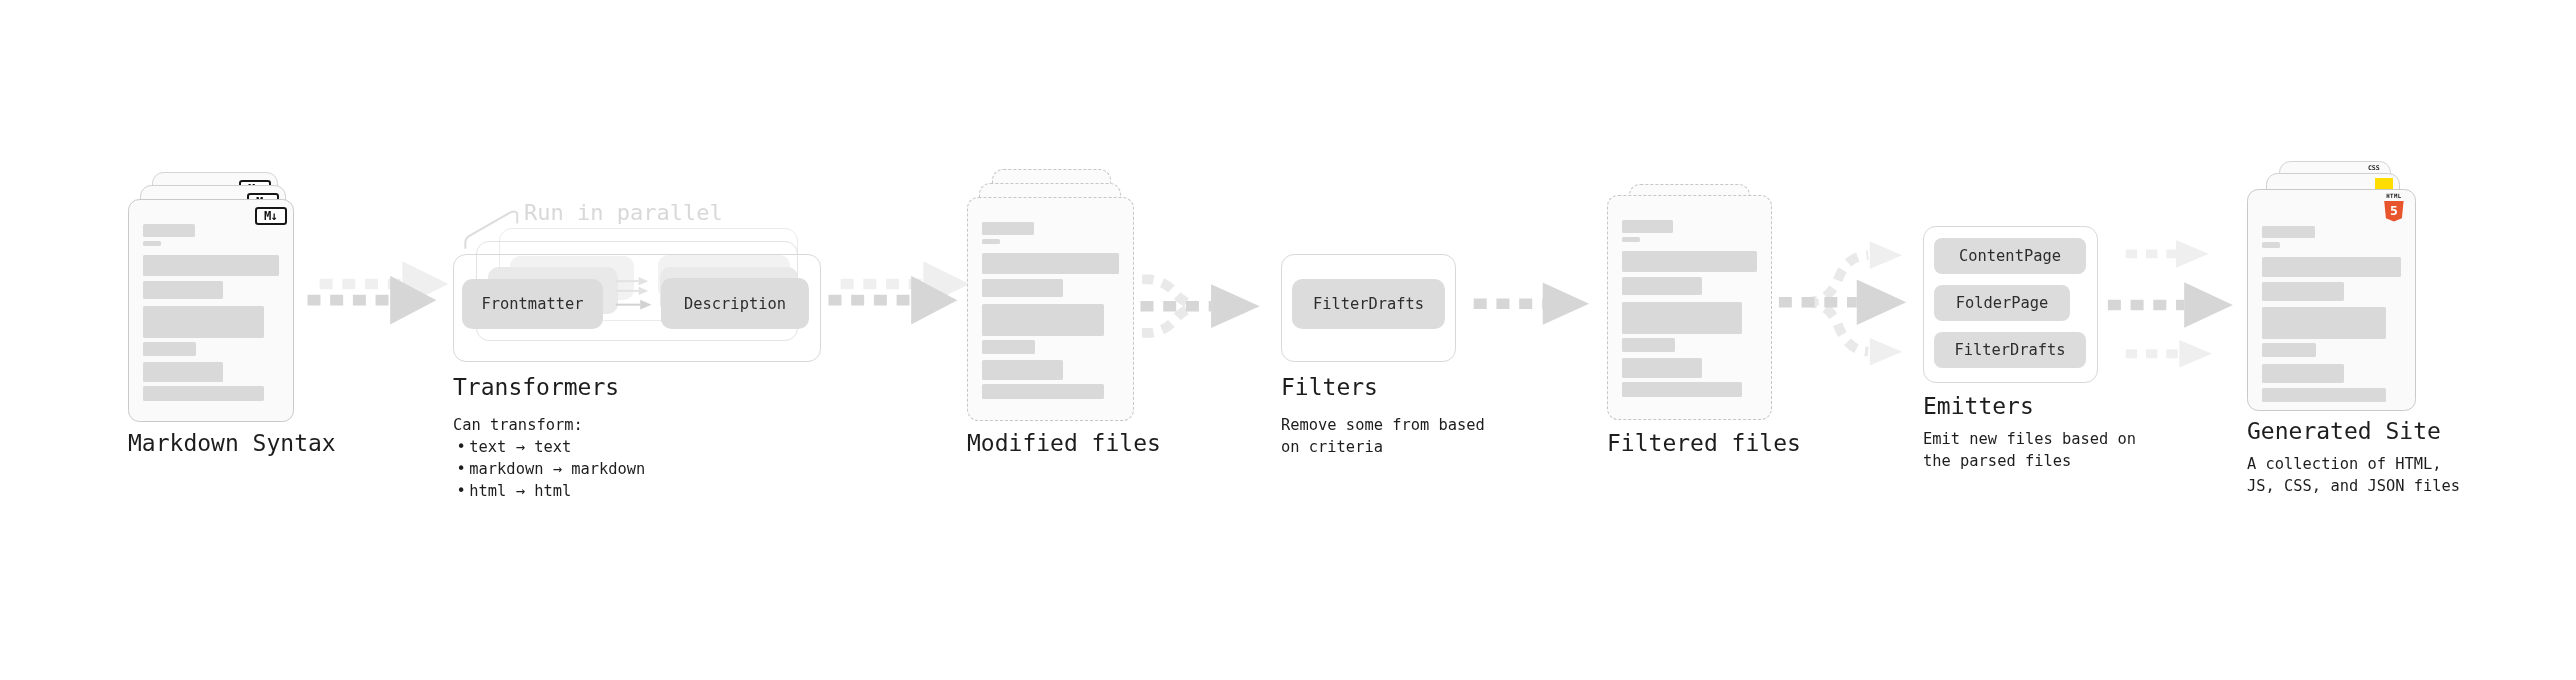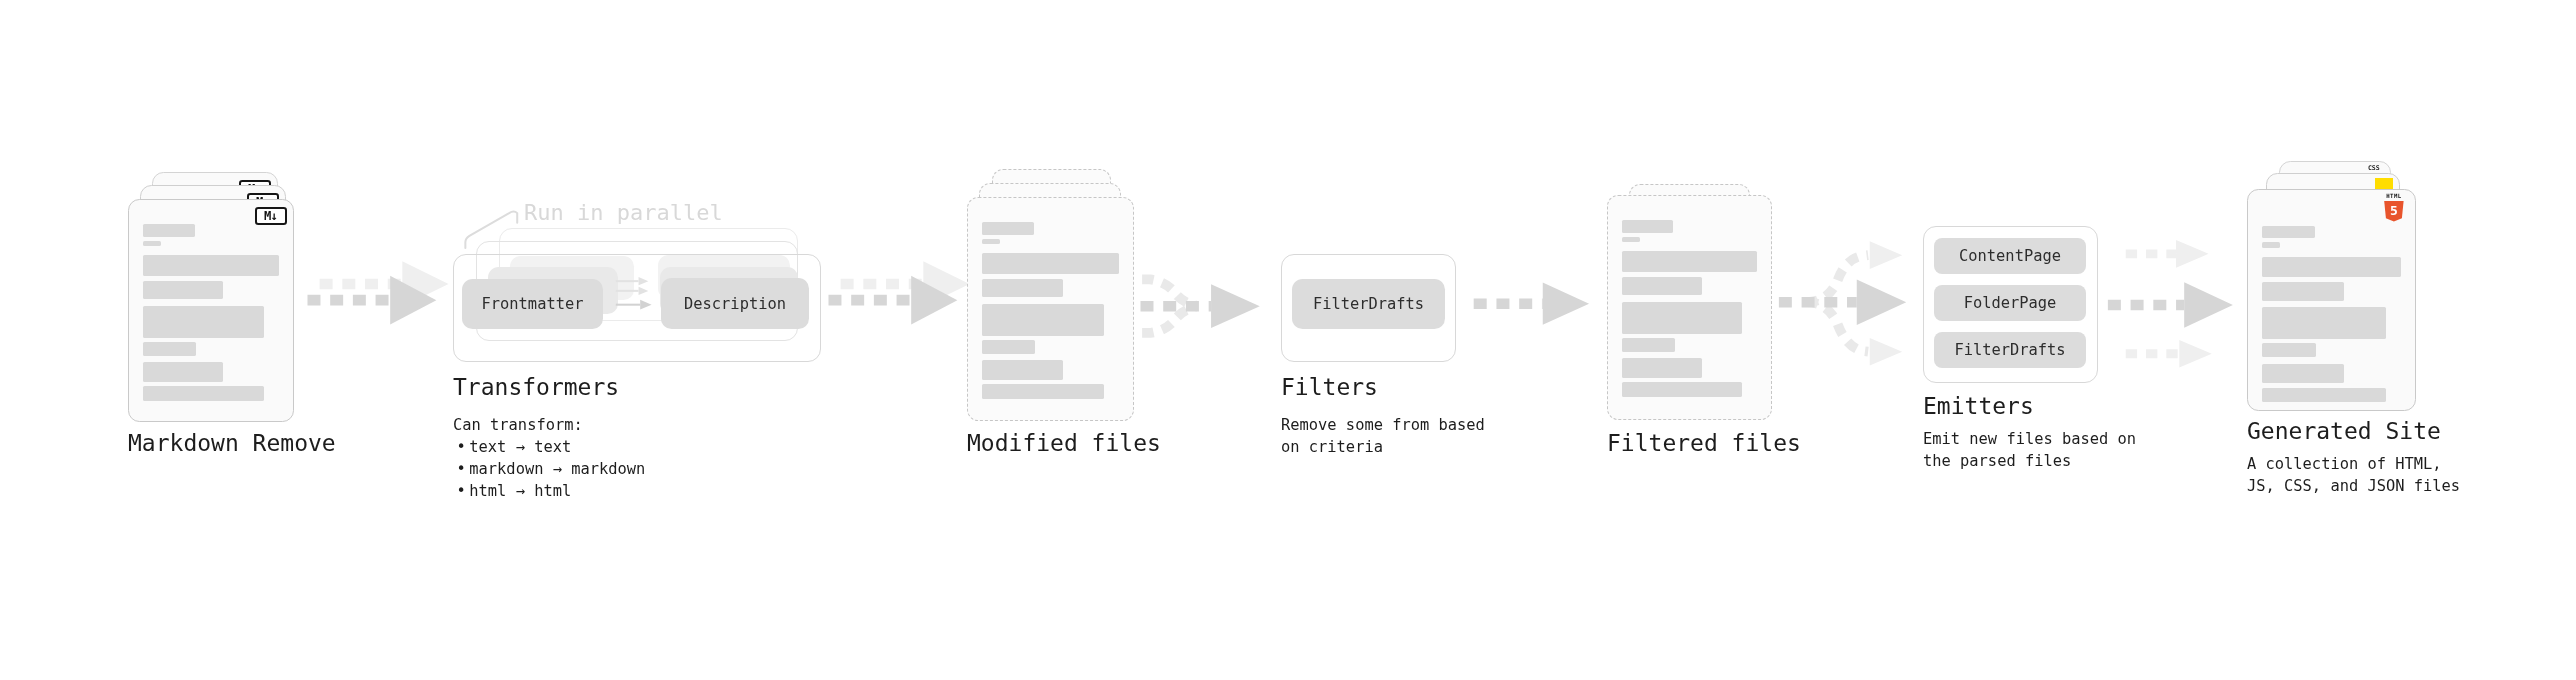--- a/index.html
+++ b/index.html
@@ -80,21 +80,21 @@
       <div class="bar b1"></div>
       <div class="bar b2"></div>
       <div class="bar b3"></div>
       <div class="bar b4"></div>
       <div class="bar b5"></div>
       <div class="bar b6"></div>
       <div class="bar b7"></div>
       <div class="bar b8"></div>
     </div>
   </div>
-  <h2 class="node-title" style="left:128px;top:430px">Markdown Remove</h2>
+  <h2 class="node-title" style="left:128px;top:430px">Markdown Syntax</h2>
 
   <svg class="conn" style="left:301px;top:256px" width="154" height="98" viewBox="0 0 190 120">
     <line class="dashline light-s" x1="23" y1="34" x2="125" y2="34" stroke-width="13" stroke-dasharray="16 12"></line>
     <polygon class="light-f" points="125,6 182,34 125,62"></polygon>
     <line class="dashline dark-s" x1="8" y1="54" x2="110" y2="54" stroke-width="13" stroke-dasharray="16 12"></line>
     <polygon class="dark-f" points="110,24 167,54 110,84"></polygon>
   </svg>
 
   <div class="proc-box gb" style="left:499px;top:228px;width:297px;height:91px"></div>
   <div class="proc-box gm" style="left:476px;top:241px;width:320px;height:98px"></div>
@@ -201,21 +201,21 @@
     <path class="dashline curve-s" d="M 40 84 Q 66 84 78 58 Q 88 31 108 27 L 116 26" stroke-width="12" stroke-dasharray="14 11"></path>
     <polygon class="light-f" points="118,9 158,26 118,43"></polygon>
     <path class="dashline curve-s" d="M 40 84 Q 66 84 78 110 Q 88 138 108 144 L 116 145" stroke-width="12" stroke-dasharray="14 11"></path>
     <polygon class="light-f" points="118,128 158,145 118,162"></polygon>
     <line class="dashline dark-s" x1="6" y1="84" x2="102" y2="84" stroke-width="13" stroke-dasharray="16 12"></line>
     <polygon class="dark-f" points="102,56 163,84 102,112"></polygon>
   </svg>
 
   <div class="proc-box solid-bg" style="left:1923px;top:226px;width:173px;height:155px"></div>
   <div class="pill" style="left:1934px;top:238px;width:152px;height:36px;border-radius:8.1px">ContentPage</div>
-  <div class="pill" style="left:1934px;top:285px;width:152px;height:36px;border-radius:8.1px">FolderPage</div>
+  <div class="pill" style="left:1934px;top:285px;width:136px;height:36px;border-radius:8.1px">FolderPage</div>
   <div class="pill" style="left:1934px;top:332px;width:152px;height:36px;border-radius:8.1px">FilterDrafts</div>
   <h2 class="node-title" style="left:1923px;top:393px">Emitters</h2>
   <div class="node-desc" style="left:1923px;top:428px">
     <div>Emit new files based on</div>
     <div>the parsed files</div>
   </div>
 
   <svg class="conn" style="left:2103px;top:240px" width="138" height="130" viewBox="0 0 170 160">
     <line class="dashline light-s" x1="28" y1="17" x2="90" y2="17" stroke-width="11" stroke-dasharray="14 11"></line>
     <polygon class="light-f" points="90,0 130,17 90,34"></polygon>

